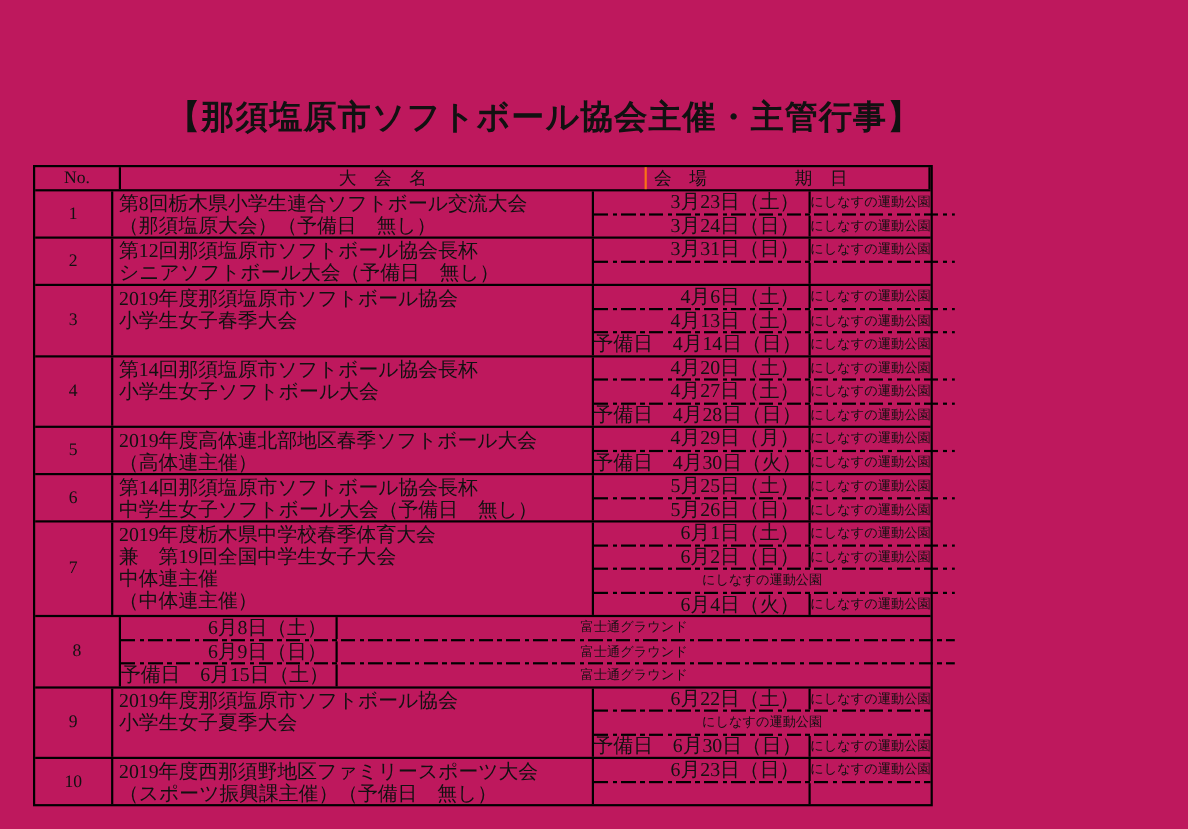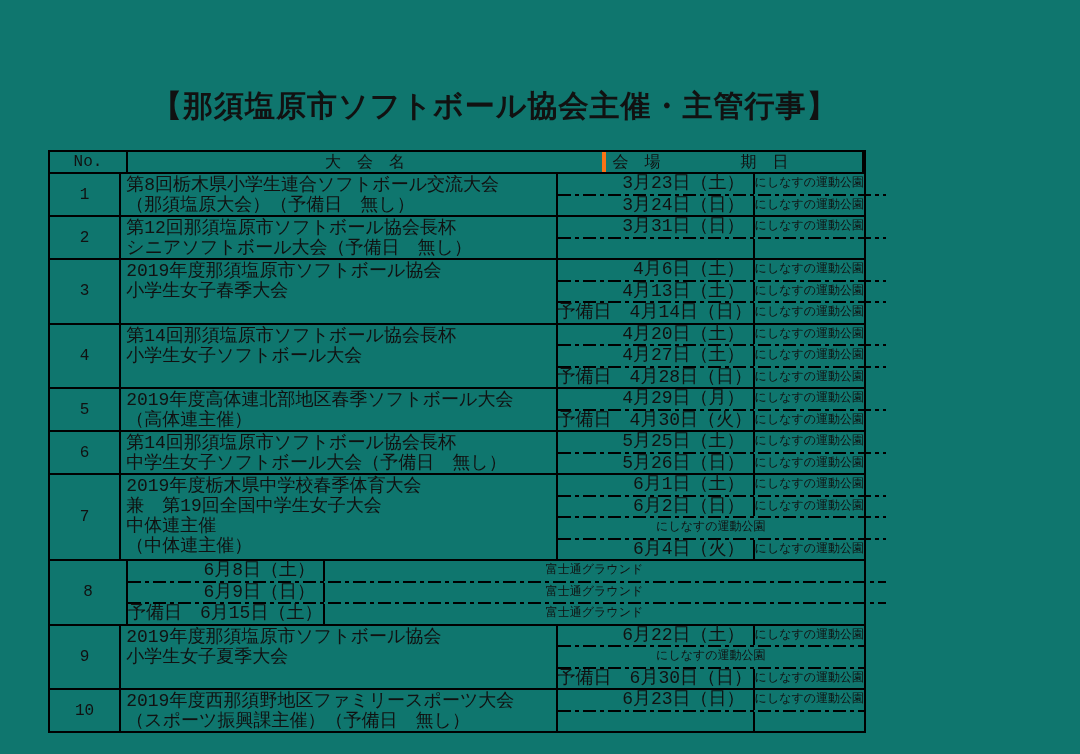--- a/index.html
+++ b/index.html
@@ -1,33 +1,33 @@
 <!DOCTYPE html>
 <html><head>
 <meta charset="utf-8">
 <style>
   * { margin:0; padding:0; box-sizing:border-box; }
   html,body { background:#ffffff; }
   .page {
-    position:relative; width:1080px; height:754px; background:#0f766e;
-    font-family:Liberation Mono, monospace; color:#111111;
+    position:relative; width:1080px; height:754px; background:#be185d;
+    font-family:Liberation Serif, serif; color:#111111;
     overflow:hidden;
   }
   .doc-title {
     position:absolute; top:86px; left:152px;
     font-size:30px; font-weight:bold; letter-spacing:1px; white-space:nowrap;
   }
   .events-table {
-    position:absolute; top:150px; left:48px; width:818px;
+    position:absolute; top:150px; left:30px; width:818px;
     border:2px solid #000;
   }
   .header-row { display:flex; height:22px; border-bottom:2px solid #000; font-size:16px; }
   .hcell { display:flex; align-items:center; justify-content:center; white-space:nowrap; }
   .w-no    { width:78px;  border-right:2px solid #000; }
-  .w-name  { width:478px; border-right:4px solid #f97316; }
+  .w-name  { width:478px; border-right:2px solid #f97316; }
   .w-date  { width:197px; border-right:2px solid #000; }
   .w-venue { flex:1; }
   .group { display:flex; border-bottom:2px solid #000; }
   .group:last-child { border-bottom:none; }
   .g-no {
     width:78px; border-right:2px solid #000;
     display:flex; align-items:center; justify-content:center; font-size:16px;
   }
   .g-name {
     width:478px; border-right:2px solid #000;

